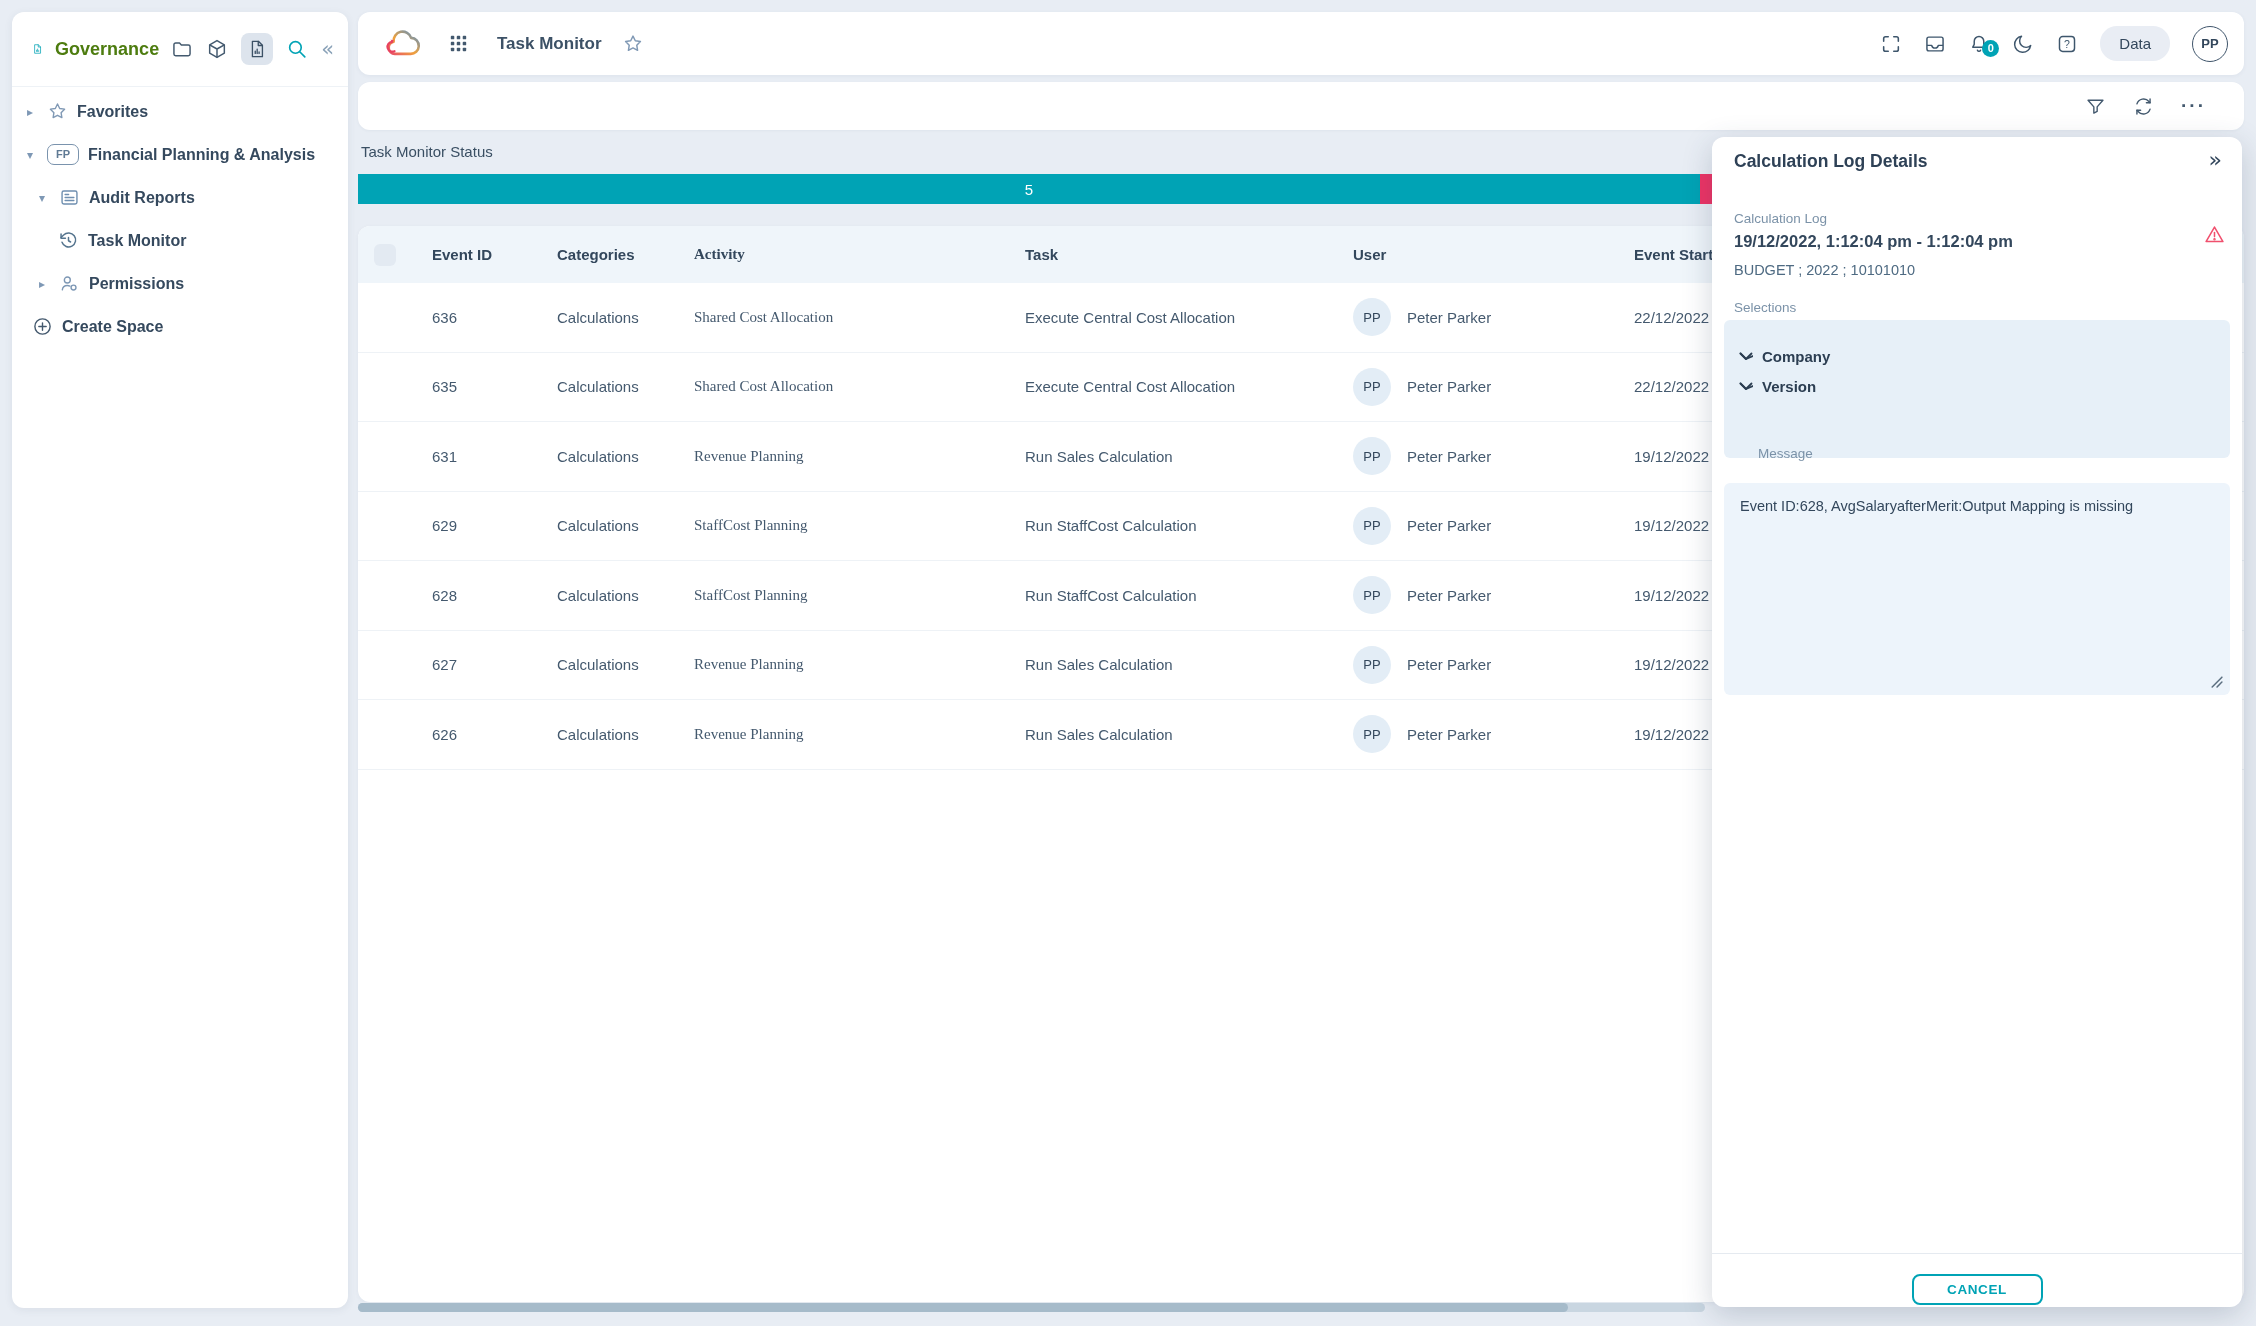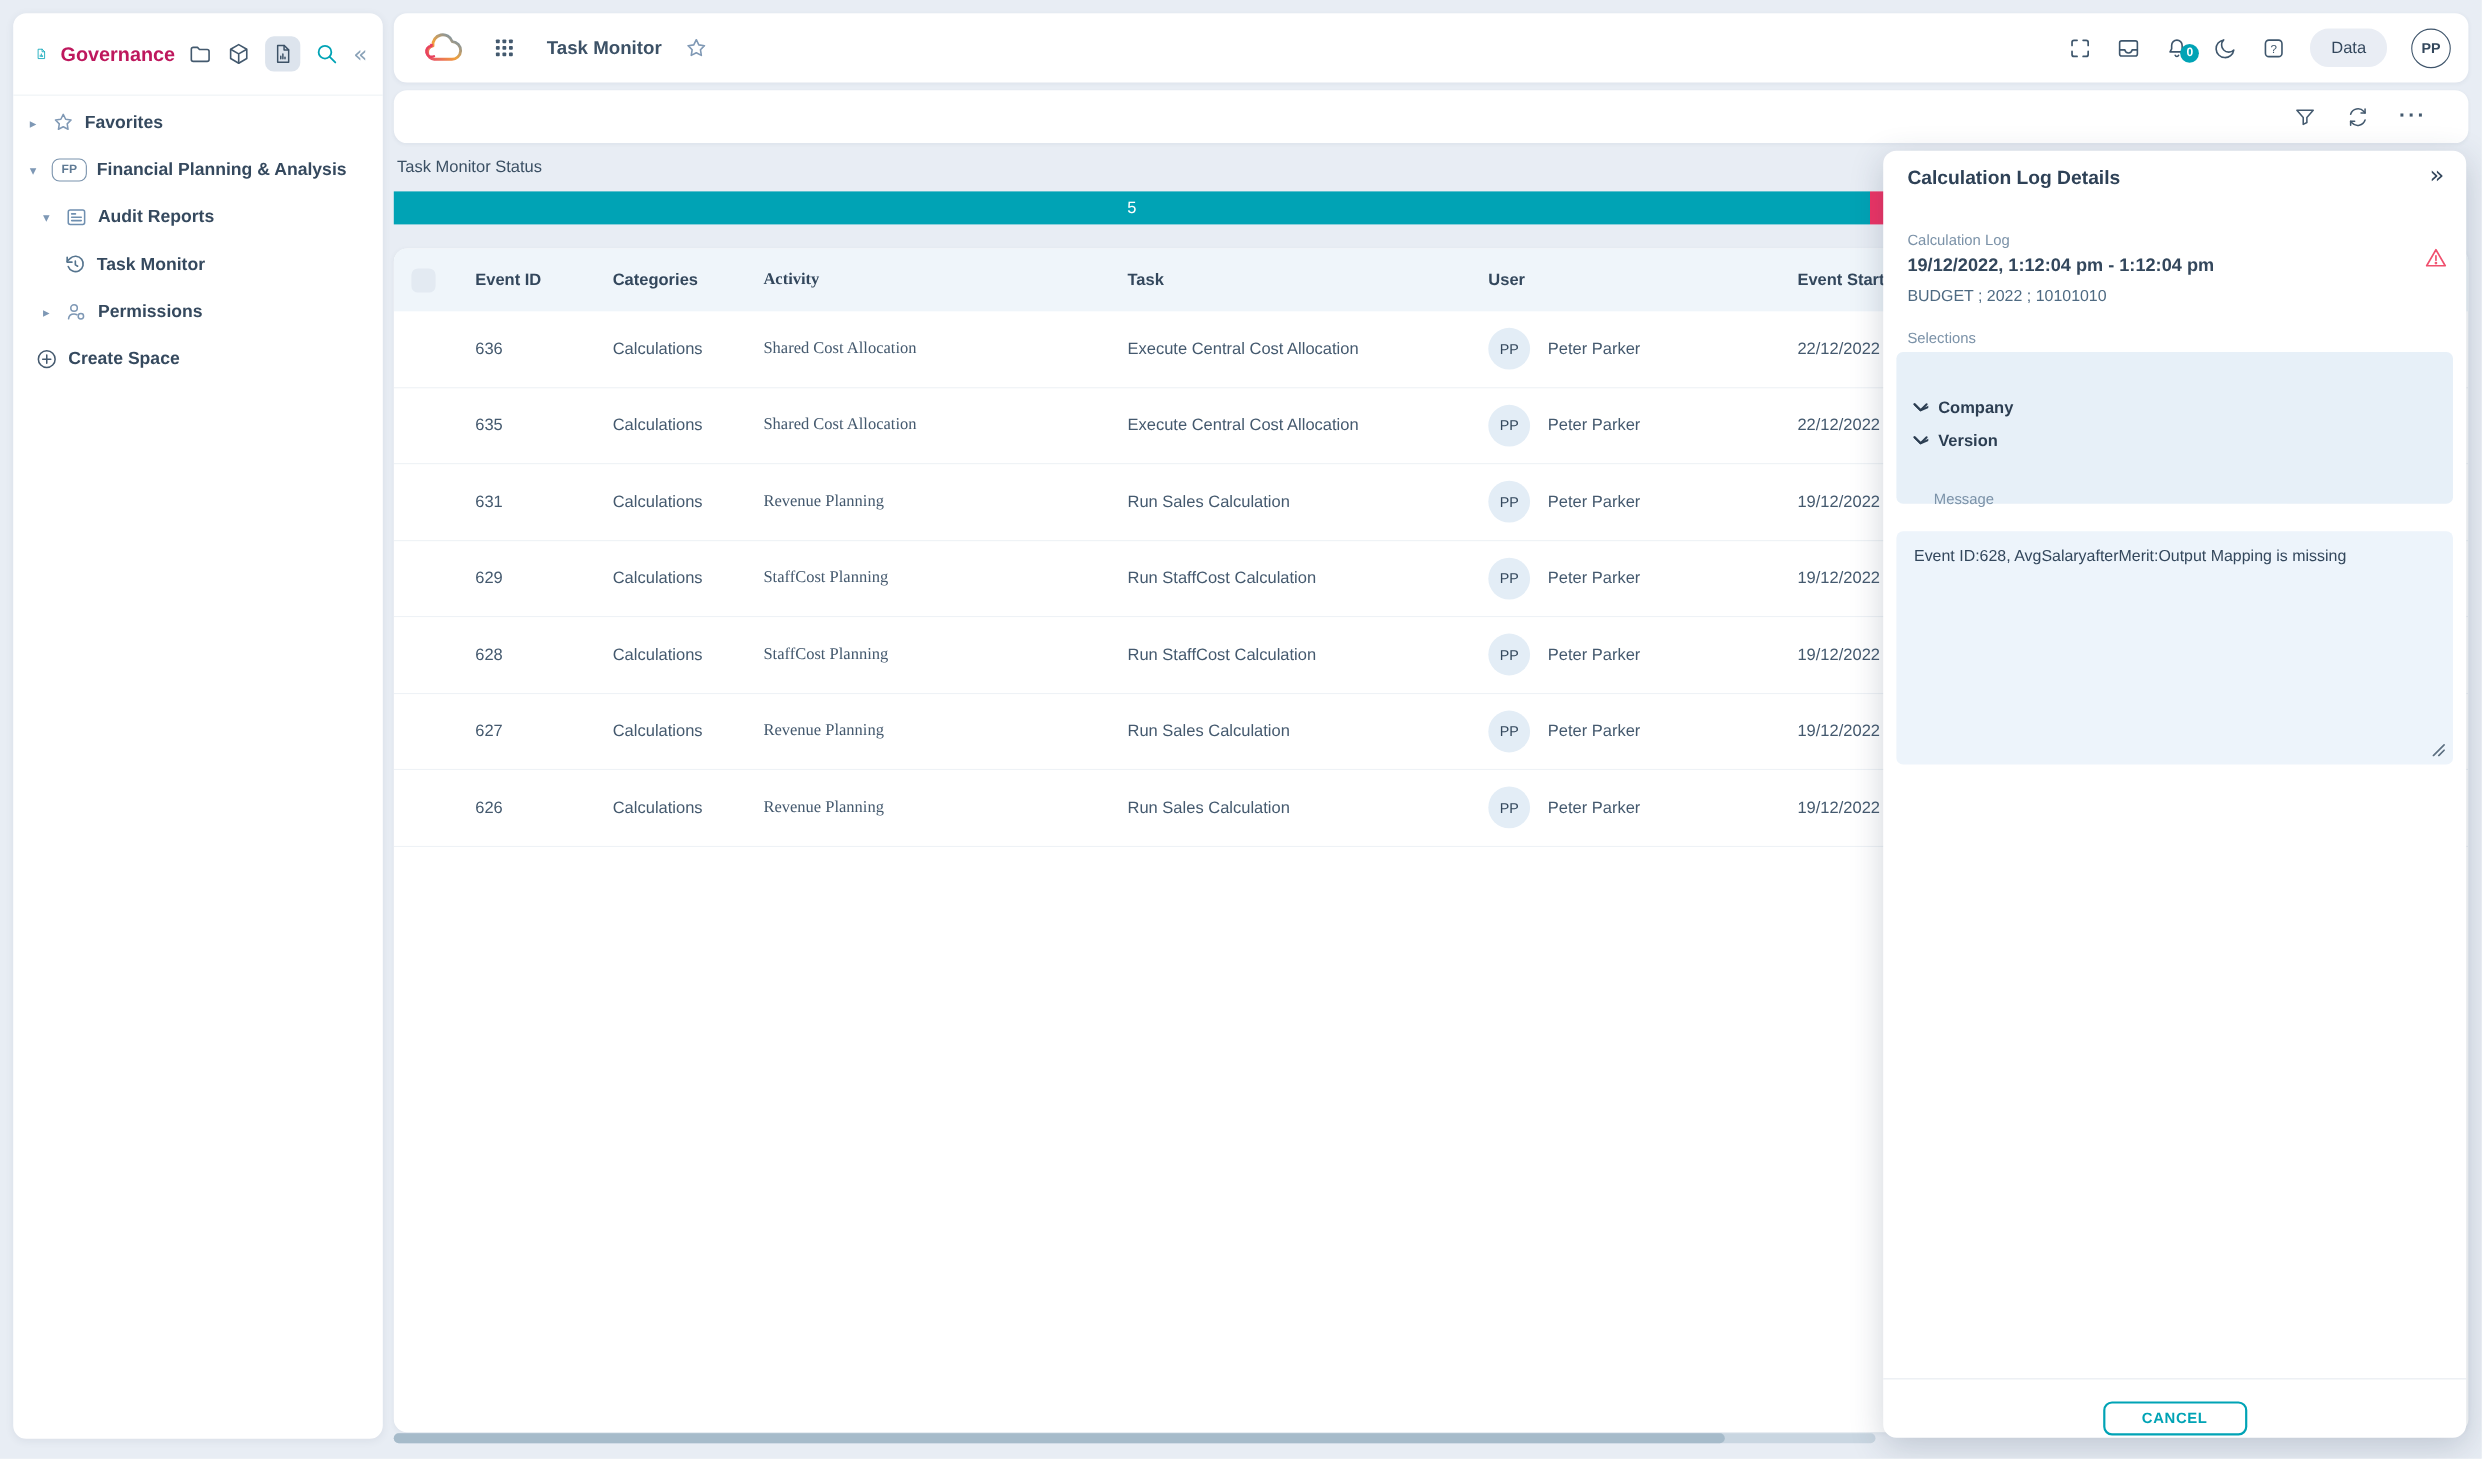--- a/index.html
+++ b/index.html
@@ -5,21 +5,21 @@
   html,body{margin:0;padding:0;width:2256px;height:1326px;overflow:hidden;
     background:#e8edf4;font-family:"Liberation Sans",sans-serif;color:#33475c;}
   .app{position:relative;width:2256px;height:1326px;}
   svg.ic{display:inline-block;vertical-align:middle;}
 
   
   .sidebar{position:absolute;left:12px;top:12px;width:336px;height:1296px;background:#fff;
     border-radius:12px;box-shadow:0 2px 8px rgba(50,70,95,.08);}
   .sb-header{height:74px;display:flex;align-items:center;padding:0 14px 0 20px;gap:12px;
     border-bottom:1px solid #eef2f6;}
-  .sb-title{font-size:18px;font-weight:700;color:#be185d;white-space:nowrap;}
+  .sb-title{font-size:18px;font-weight:700;color:#4d7c0f;white-space:nowrap;}
   .sb-tools{margin-left:auto;display:flex;align-items:center;gap:13px;}
   .sb-tools .ic{color:#43596e;}
   .teal{color:#00a3b5 !important;}
   .sel-pill{width:32px;height:32px;border-radius:8px;background:#dde4ed;display:flex;
     align-items:center;justify-content:center;}
   .sel-pill .ic{color:#3c5166;}
   .collapse-glyph{font-size:21px;color:#8aa2b8;font-family:"DejaVu Sans",sans-serif;line-height:1;}
   .tree{position:absolute;left:0;right:0;top:78px;}
   .tree-item{height:43px;display:flex;align-items:center;gap:9px;cursor:default;}
   .tree-item.d0{padding-left:10px;}
@@ -96,21 +96,21 @@
     border-radius:12px;box-shadow:0 8px 30px rgba(45,65,90,.22);z-index:50;}
   .p-title{position:absolute;left:22px;top:14px;font-size:17.5px;font-weight:700;color:#2e4156;}
   .p-collapse{position:absolute;right:20px;top:10px;font-size:22px;color:#33475c;
     font-family:"DejaVu Sans",sans-serif;}
   .p-label{font-size:13.5px;color:#7b92a8;position:absolute;left:22px;}
   .l1{top:74px;} .l2{top:163px;} .l3{top:309px;margin-left:24px;}
   .p-time{position:absolute;left:22px;top:95px;font-size:16.5px;font-weight:700;color:#33475c;}
   .p-scope{position:absolute;left:22px;top:125px;font-size:14.5px;color:#4e6a82;}
   .warn-ic{position:absolute;right:16px;top:86px;width:23px;height:23px;color:#f0506e;}
   .sel-box{position:absolute;left:12px;right:12px;top:183px;height:138px;background:#e7f0f8;
-    border-radius:6px;padding-top:35px;box-sizing:border-box;}
+    border-radius:6px;padding-top:21px;box-sizing:border-box;}
   .sel-row{height:30px;display:flex;align-items:center;gap:9px;padding-left:15px;}
   .sel-row .chev{width:14px;height:9px;color:#2c3e52;flex:none;}
   .sel-label{font-size:15px;font-weight:700;color:#2c3e52;}
   .msg-box{position:absolute;left:12px;right:12px;top:346px;height:212px;background:#edf4fb;
     border-radius:6px;}
   .msg-text{position:absolute;left:16px;top:15px;right:16px;font-size:14.5px;color:#33475c;}
   .resize-ic{position:absolute;right:7px;bottom:7px;width:13px;height:13px;color:#5c6f80;}
   .p-footer{position:absolute;left:0;right:0;top:1116px;bottom:0;border-top:1px solid #e5eaf0;
     display:flex;justify-content:center;}
   .cancel-btn{margin-top:20px;width:131px;height:31px;border:2px solid #00a3b5;border-radius:8px;

